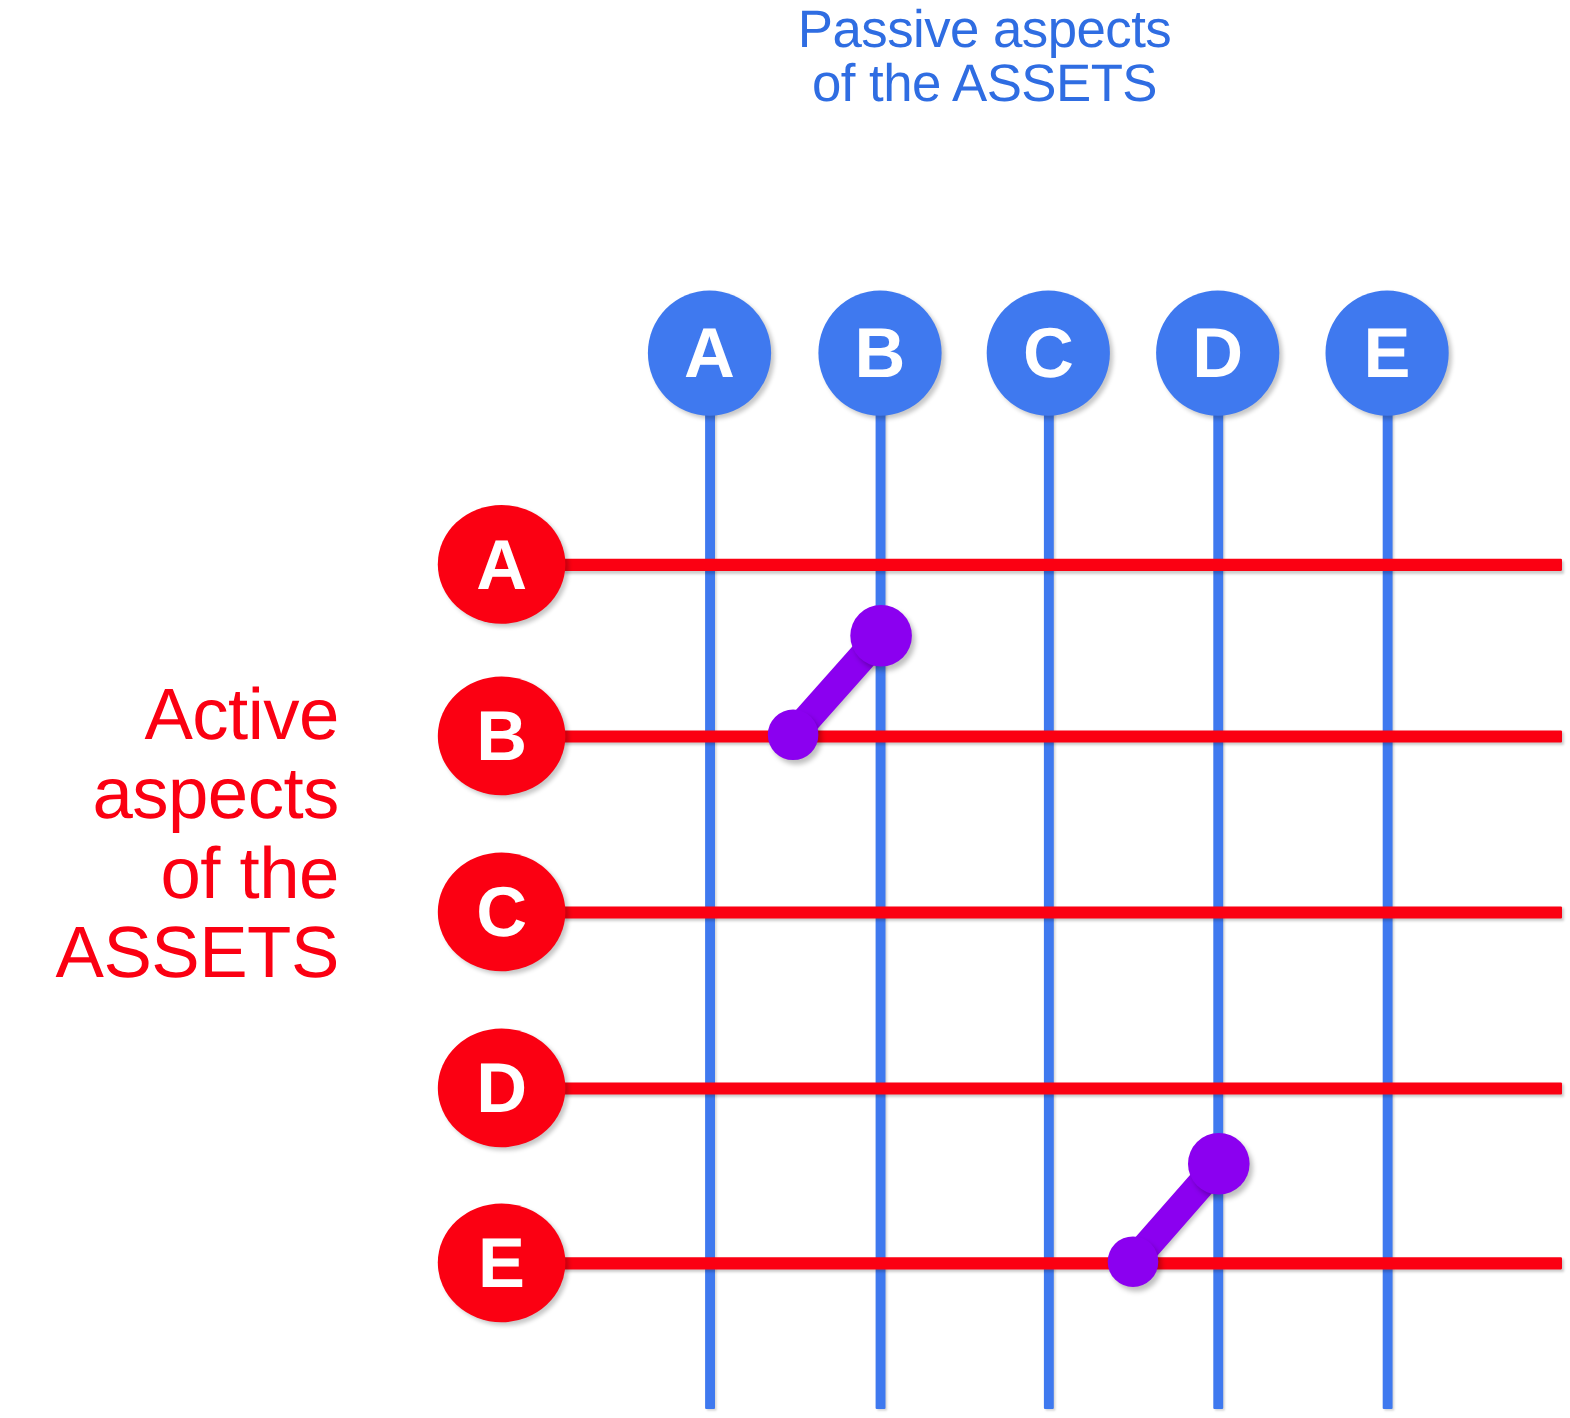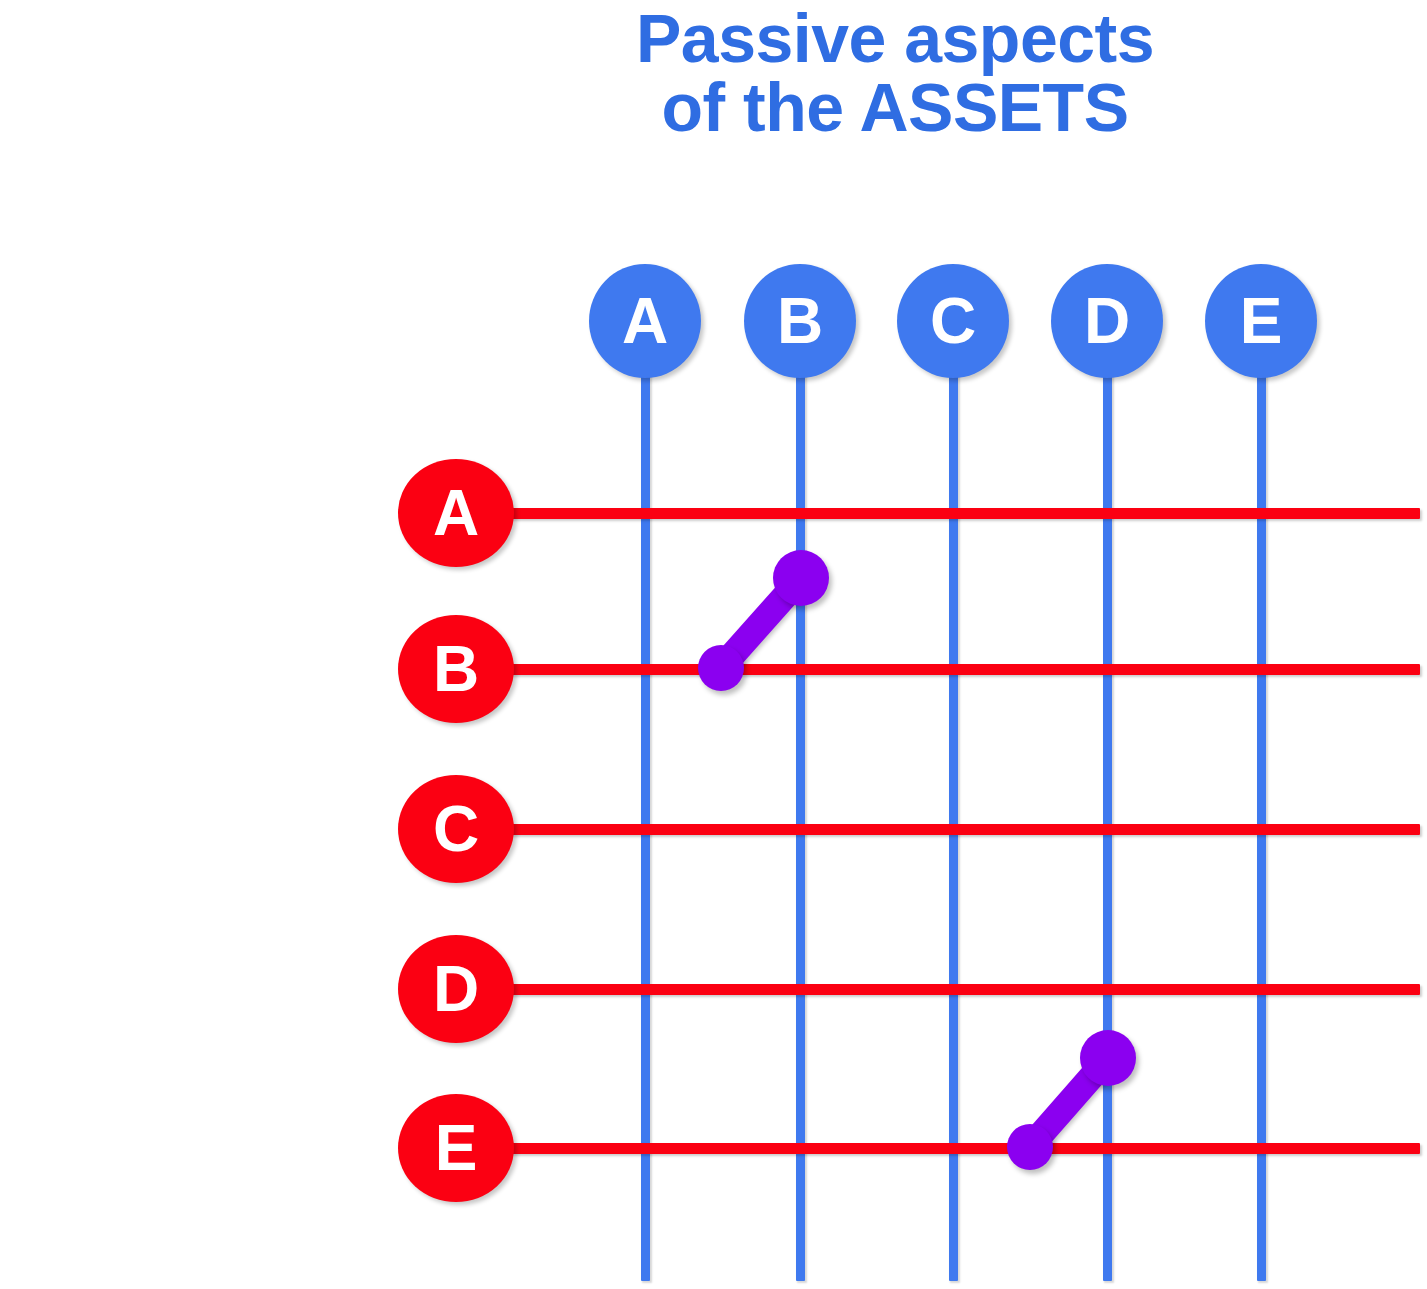--- a/index.html
+++ b/index.html
@@ -19,23 +19,23 @@
   }
 
   
   .title-passive {
     position: absolute;
     left: 470px;
     top: 4px;
     width: 850px;
     text-align: center;
     color: #2f6de2;
-    font-size: 68px;
+    font-size: 48px;
     line-height: 1.02;
-    font-weight: 700;
+    font-weight: 400;
     white-space: pre-line;
     letter-spacing: -0.5px;
   }
   .title-active {
     position: absolute;
     left: 0px;
     top: 614px;
     width: 308px;
     text-align: right;
     color: #fb0012;
@@ -111,20 +111,24 @@
   }
 </style>
 </head>
 <body>
 
 <div id="stage">
 
   <div class="title-passive">Passive aspects
 of the ASSETS</div>
 
+  <div class="title-active">Active
+aspects
+of the
+ASSETS</div>
 
   <div id="layer-lines">
       <div class="col-line" style="left: 640.5px; top: 372px; height: 909px;"></div>
       <div class="col-line" style="left: 795.5px; top: 372px; height: 909px;"></div>
       <div class="col-line" style="left: 948.5px; top: 372px; height: 909px;"></div>
       <div class="col-line" style="left: 1102.5px; top: 372px; height: 909px;"></div>
       <div class="col-line" style="left: 1256.5px; top: 372px; height: 909px;"></div>
       <div class="row-line" style="top: 507.5px; left: 512px; width: 908px;"></div>
       <div class="row-line" style="top: 663.5px; left: 512px; width: 908px;"></div>
       <div class="row-line" style="top: 823.5px; left: 512px; width: 908px;"></div>

